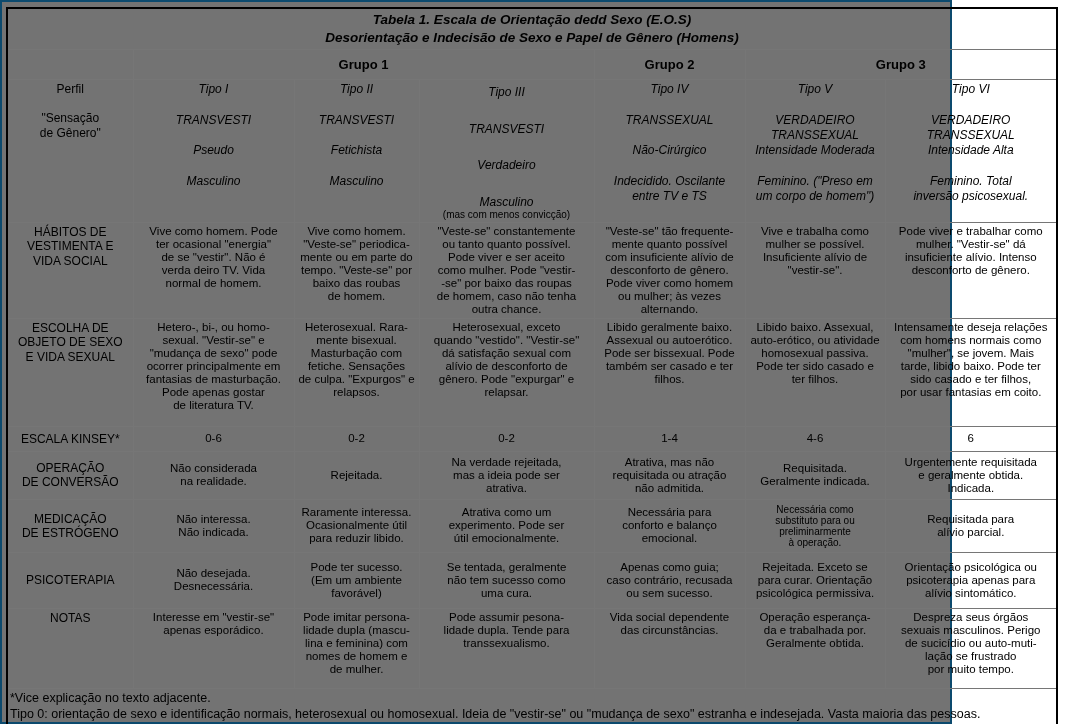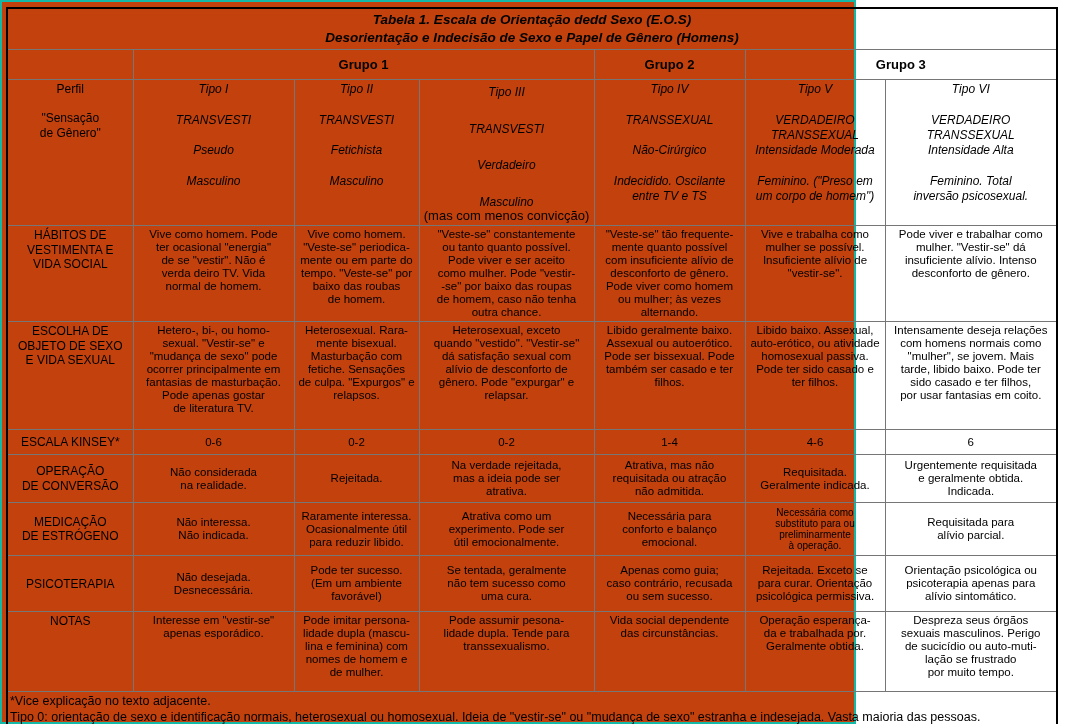--- a/index.html
+++ b/index.html
@@ -1,22 +1,22 @@
 <!DOCTYPE html>
 <html><head>
 <meta charset="utf-8">
 <style>
   html,body{margin:0;padding:0;background:#ffffff;}
   body{font-family:"Liberation Sans",sans-serif;color:#000;}
   .page{
     position:relative;
-    width:856px;height:724px;
+    width:952px;height:724px;
     box-sizing:border-box;
-    border:2px solid #14b8a6;
-    background:#c2410c;
+    border:2px solid #0c4a6e;
+    background:#737373;
   }
   table.eos{
     border-collapse:collapse;
     table-layout:fixed;
     width:1052px;
     margin:5px 0 0 4px;
     border:2px solid #000;
   }
   table.eos td{
     border:1px solid #767676;
@@ -28,21 +28,21 @@
   }
   .pre{white-space:pre-line;}
   
   tr.r-title td{height:36px;vertical-align:middle;}
   .title-line{font-weight:bold;font-style:italic;font-size:13.5px;line-height:1.35;}
   
   tr.r-grupo td{height:30px;vertical-align:middle;font-weight:bold;font-size:13px;}
   
   tr.r-profile td{height:122px;}
   .profile{font-size:12px;line-height:1.27;font-style:italic;}
-  .profile-note{display:block;font-size:13px;line-height:1.1;margin-top:-1px;}
+  .profile-note{display:block;font-size:10px;line-height:1.1;margin-top:-1px;}
   .rowhead{font-size:12px;line-height:1.2;}
   td.mid{vertical-align:middle;}
   
   .cell{font-size:11.5px;line-height:1.13;}
   tr.r-habitos td{height:86px;}
   tr.r-escolha td{height:108px;}
   tr.r-kinsey td{height:25px;vertical-align:middle;}
   tr.r-operacao td{height:48px;vertical-align:middle;}
   tr.r-medicacao td{height:53px;vertical-align:middle;}
   tr.r-psico td{height:56px;vertical-align:middle;}

